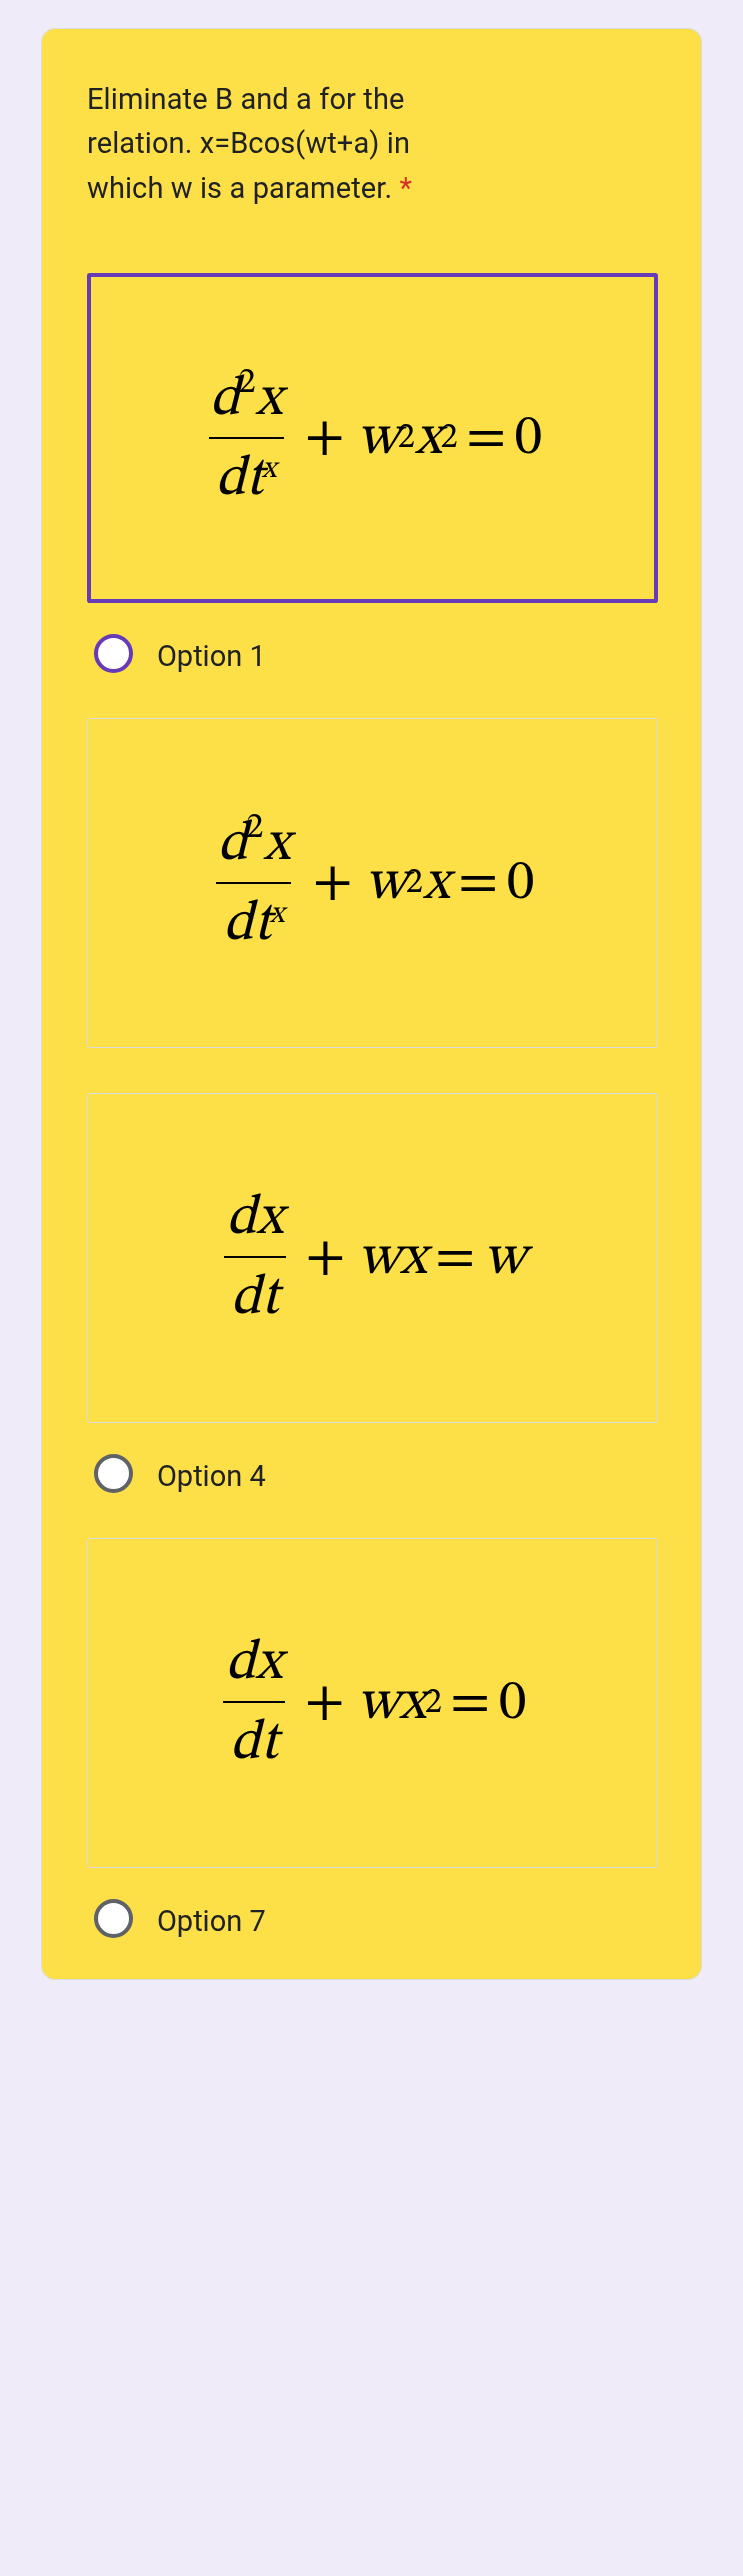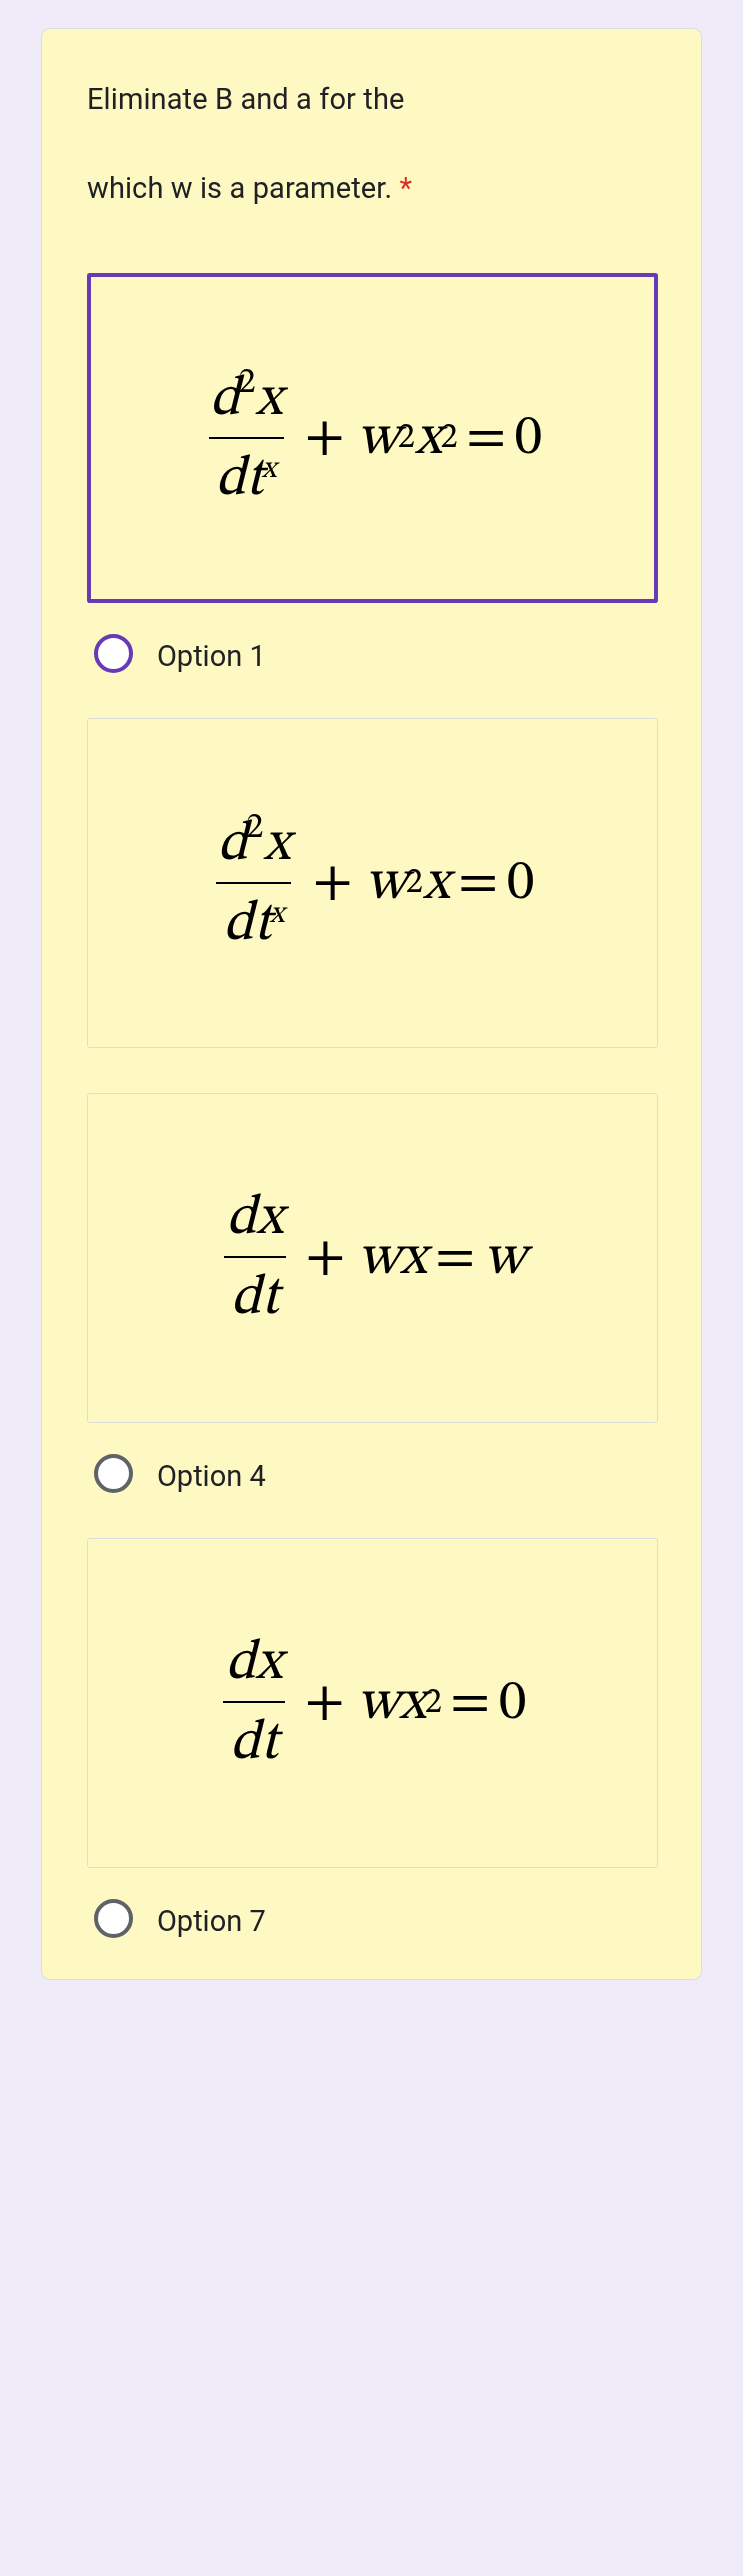--- a/index.html
+++ b/index.html
@@ -7,22 +7,22 @@
     font-family: 'Roboto', 'Google Sans', Arial, sans-serif;
     background: #f0ebf8;
     width: 743px;
     min-height: 2576px;
   }
   .page-container {
     width: 100%;
     padding: 27.5px 0;
   }
   .form-card {
-    background: #fef9c3;
-    border-radius: 9px;
+    background: #fde047;
+    border-radius: 14px;
     margin: 0 auto;
     width: 661px;
     padding: 48px 45px 41px 45px;
     border: 0.7px solid #dadce0;
   }
   .question-text {
     font-size: 29px;
     line-height: 1.55;
     color: #202124;
     margin-bottom: 62px;
@@ -119,21 +119,21 @@
   }
   .spacer { display:inline-block; width: 4.1px;}
 </style>
 </head>
 <body>
 
 <div class="page-container">
   <div class="form-card">
     <div class="question-text">
       <span>Eliminate B and a for the</span><br>
-      <br>
+      <span>relation. x=Bcos(wt+a) in</span><br>
       <span>which w is a parameter.</span>
       <span class="required-star">*</span>
     </div>
 
     <div id="options-container">
         <div class="option-block">
           <div class="equation-card selected">
             <div class="eq">
     <span class="frac">
       <span class="num"><span>d</span><span class="sup">2</span><span>x</span></span>

